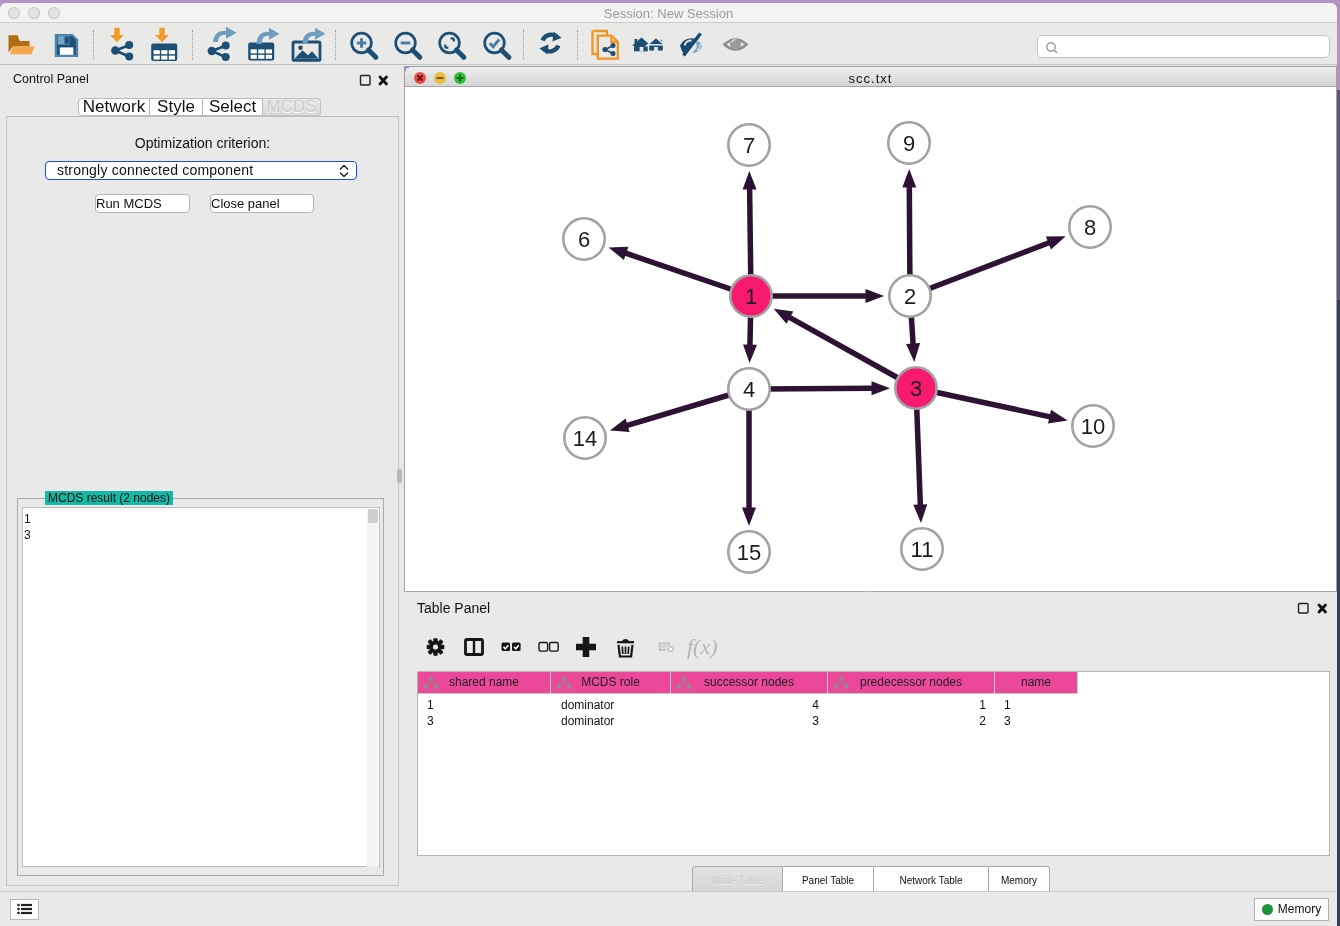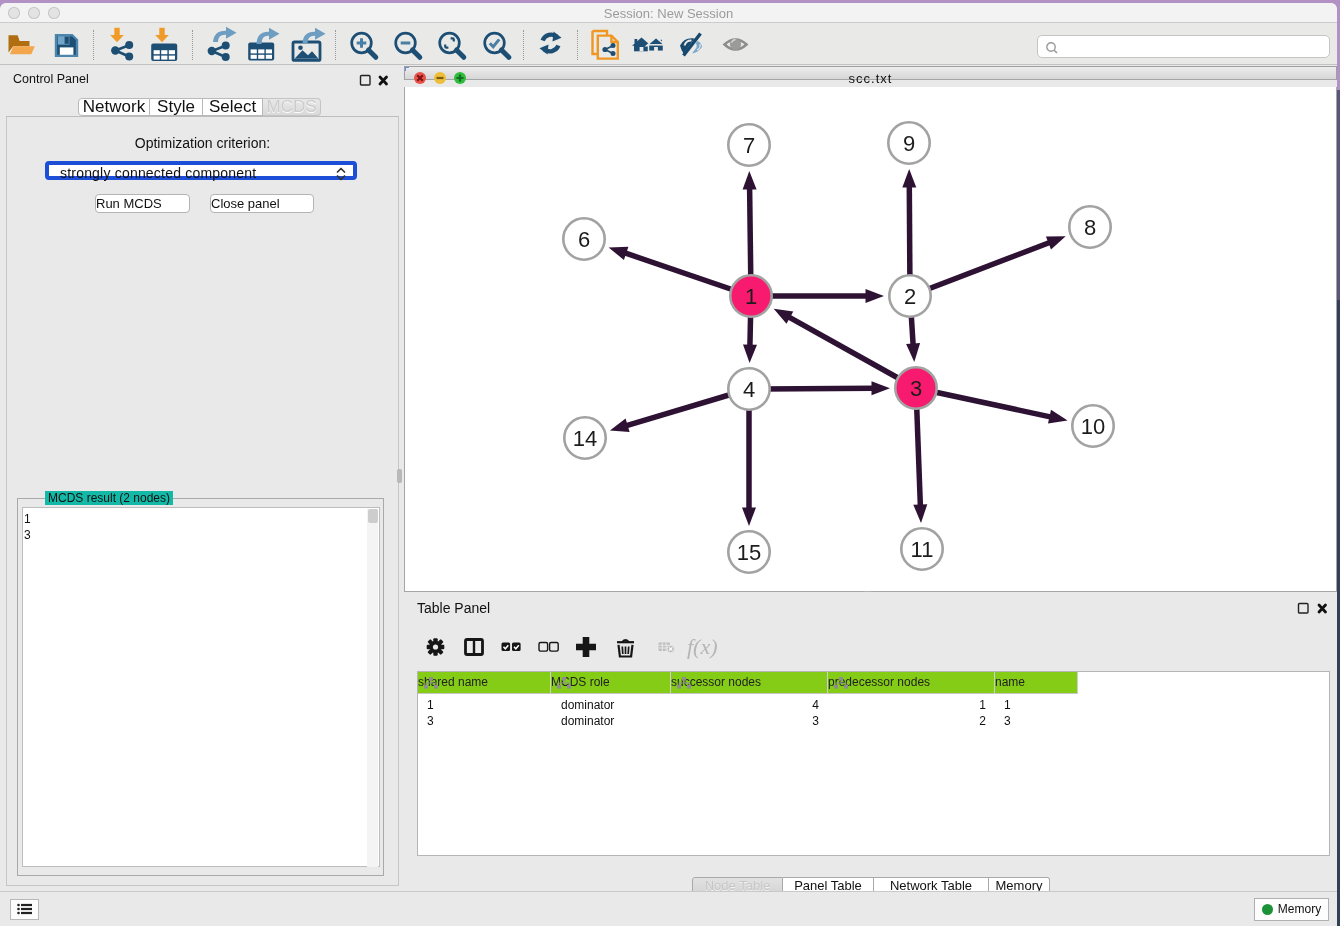--- a/index.html
+++ b/index.html
@@ -29,64 +29,64 @@
 .tabrow .tab { border:1px solid #b9b9b9; border-left:none; background:#fff;
   display:flex; align-items:center; justify-content:center; color:#111; }
 .tabrow .tab.first { border-left:1px solid #b9b9b9; border-radius:4px 0 0 4px; }
 .tabrow .tab.sel { background:linear-gradient(#e8e8e8,#d9d9d9); color:#cccccc;
   text-shadow:0 1px 0 #fdfdfd; border-radius:0 4px 4px 0; border-color:#c4c4c4; }
 #cpcontent { position:absolute; left:6px; top:51px; width:393px; height:770px;
   border:1px solid #c6c6c6; border-top:1px solid #bdbdbd; background:#e9e9e9; }
 #optlabel { position:absolute; top:18px; width:100%; text-align:center;
   font-size:14px; color:#111; }
 #dropdown { position:absolute; left:38px; top:44px; width:312px; height:19px;
-  background:#fff; border:4px solid #1d4ed8; border-radius:4px;
+  background:#fff; border:1px solid #1d4ed8; border-radius:4px;
   font-size:14px; letter-spacing:0.2px; color:#111; line-height:17px; padding-left:11px; }
 .btn { position:absolute; top:77px; height:19px; background:#fff;
   border:1px solid #b4b4b4; border-radius:4px; font-size:13px; color:#111;
   text-align:left; line-height:17px; }
 #fieldset { position:absolute; left:10px; top:381px; width:367px; height:378px;
   border:1px solid #a9a9a9; }
 #fieldset .legend { position:absolute; left:27px; top:-8px; background:#14b8a6;
   font-size:12px; color:#111; padding:0 3px; }
 #fieldset .inner { position:absolute; left:4px; top:8px; width:358px; height:360px;
   background:#fff; border:1px solid #bdbdbd; font-size:12px; color:#111; }
 #fieldset .inner .txt { padding:3px 0 0 1px; line-height:16px; }
 #fieldset .sb { position:absolute; right:1px; top:1px; width:11px; height:358px;
   background:#f4f4f4; }
 #fieldset .sbthumb { position:absolute; right:0px; top:0px; width:10px; height:14px;
   background:#cdcdcd; border-radius:2px; }
 #cpthumb { position:absolute; left:397px; top:466px; width:5px; height:14px;
   background:#b8b8b8; border-radius:2px; }
 #netwin { position:absolute; left:404px; top:63px; width:933px; height:529px; }
-#nettitle { position:absolute; left:0; top:0px; width:100%; height:14px;
+#nettitle { position:absolute; left:0; top:0px; width:100%; height:21px;
   background:linear-gradient(#ededed,#d6d6d6); border:1px solid #9f9f9f;
   border-bottom:1px solid #a5a5a5; }
 #nettitle .t { position:absolute; top:4px; width:100%; text-align:center;
   font-size:13px; color:#111; letter-spacing:1px; }
 .mac { position:absolute; top:4.5px; width:12px; height:12px; border-radius:50%;
   text-align:center; }
 .mac svg { position:absolute; left:2px; top:2px; }
 #focusmark { position:absolute; left:0; top:0; width:4px; height:4px;
   border-left:1.5px solid #6b8cd6; border-top:1.5px solid #6b8cd6; }
 #netcanvas { position:absolute; left:0; top:21px; width:933px; height:505px;
   background:#fff; border:1px solid #a5a5a5; border-top:none; }
 #splitdot { position:absolute; left:864px; top:588px; width:7px; height:6px;
   background:#cfcfcf; border:1px solid #b0b0b0; }
 #tpanel { position:absolute; left:404px; top:589px; width:933px; height:295px;
   background:#e9e9e9; }
 #tpanel .hdr { position:absolute; left:13px; top:8px; font-size:14px; color:#111; }
 #ttable { position:absolute; left:13px; top:79px; width:913px; height:185px;
   background:#fff; border:1px solid #b5b5b5; }
-.th { position:absolute; top:0; height:22px; background:#84cc16;
+.th { position:absolute; top:0; height:22px; background:#ec4899;
   border-right:1px solid #cfcfcf; border-bottom:1px solid #c6c6c6;
-  font-size:12px; color:#222; text-align:left; line-height:21px; }
+  font-size:12px; color:#222; text-align:center; line-height:21px; }
 .th svg { position:absolute; left:6px; top:5px; }
 .td { position:absolute; font-size:12px; color:#111; height:16px; line-height:16px; }
-.btabs { position:absolute; top:274px; left:288px; height:28px; display:flex; font-size:13px;align-items:flex-end; }
+.btabs { position:absolute; top:274px; left:288px; height:28px; display:flex; font-size:10px; }
 .btabs .tab { border:1px solid #a9a9a9; border-left:none; background:#fff;
   display:flex; align-items:center; justify-content:center; color:#111; }
 .btabs .tab.first { border-left:1px solid #a9a9a9; border-radius:3px 0 0 3px;
   background:linear-gradient(#e2e2e2,#d5d5d5); color:#c6c6c6; text-shadow:0 1px 0 #f2f2f2; }
 .btabs .tab.last { border-radius:0 3px 3px 0; }
 .wb { position:absolute; }
 #statusbar { position:absolute; left:0; top:888px; width:1337px; height:36px;
   background:#e9e9e9; border-top:1px solid #c9c9c9; }
 #listbtn { position:absolute; left:10px; top:7px; width:29px; height:21px;
   background:#fdfdfd; border:1px solid #b9b9b9; }

